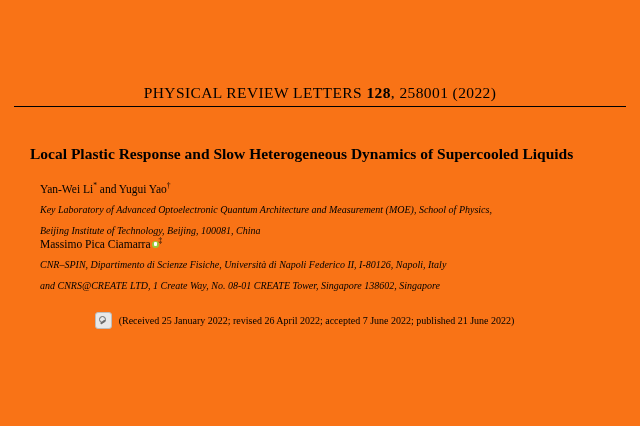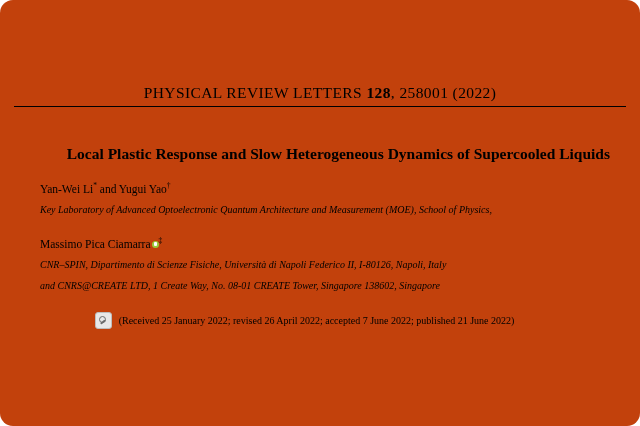--- a/index.html
+++ b/index.html
@@ -11,22 +11,21 @@
     width: 640px;
     height: 426px;
     font-family: "Liberation Serif", serif;
     color: #000000;
     overflow: hidden;
   }
   .page {
     position: relative;
     width: 640px;
     height: 426px;
-    background: #c2410c;
-    border-radius: 13px;
+    background: #f97316;
   }
   .journal-header {
     position: absolute;
     top: 84px;
     left: 0;
     width: 640px;
     text-align: center;
     font-family: "Liberation Serif", serif;
     font-size: 15.5px;
     letter-spacing: 0.4px;
@@ -43,21 +42,21 @@
     left: 14px;
     width: 612px;
     height: 1px;
     background: #000000;
   }
   .title {
     position: absolute;
     top: 144px;
     left: 30px;
     width: 580px;
-    text-align: right;
+    text-align: left;
     font-size: 15.5px;
     font-weight: bold;
     line-height: 1.25;
   }
   .authors-block {
     position: absolute;
     left: 40px;
     width: 560px;
     text-align: left;
   }
@@ -152,20 +151,21 @@
 
   <div class="rule"></div>
 
   <div class="title">Local Plastic Response and Slow Heterogeneous Dynamics of Supercooled Liquids</div>
 
   <div class="authors-block authors-1">
     <div>
       <span>Yan-Wei Li</span><span class="sup">*</span><span> and Yugui Yao</span><span class="sup">†</span>
     </div>
     <div class="affil">Key Laboratory of Advanced Optoelectronic Quantum Architecture and Measurement (MOE), School of Physics,</div>
+    <div class="affil">Beijing Institute of Technology, Beijing, 100081, China</div>
   </div>
 
   <div class="authors-block authors-2">
     <div>
       <span>Massimo Pica Ciamarra</span><span class="orcid"></span><span class="sup">‡</span>
     </div>
     <div class="affil">CNR–SPIN, Dipartimento di Scienze Fisiche, Università di Napoli Federico II, I-80126, Napoli, Italy</div>
     <div class="affil">and CNRS@CREATE LTD, 1 Create Way, No. 08-01 CREATE Tower, Singapore 138602, Singapore</div>
   </div>
 

